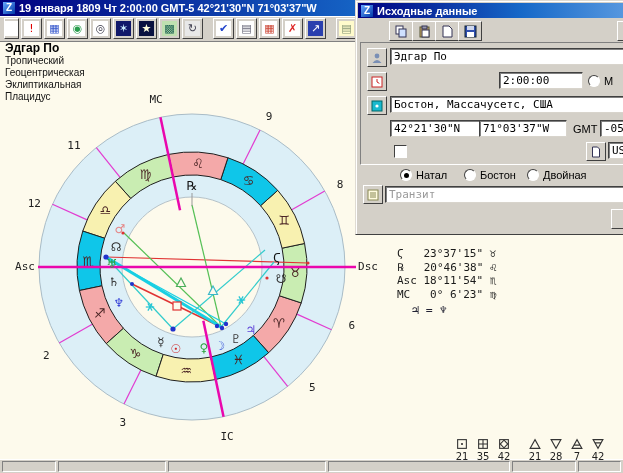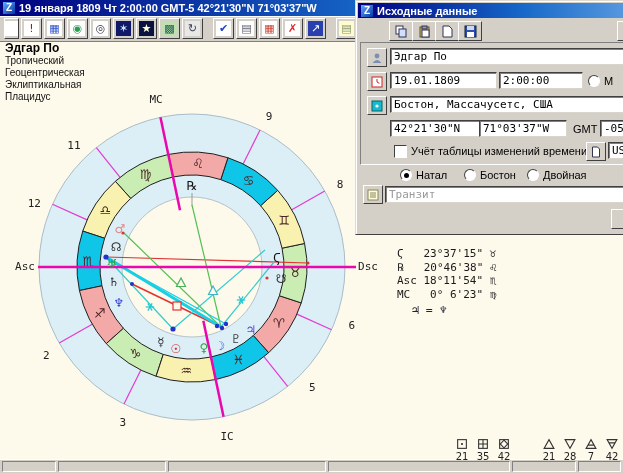--- a/index.html
+++ b/index.html
@@ -53,21 +53,21 @@
   .chk{width:11px;height:11px;background:#fff;border:1px solid;border-color:#404040 #fff #fff #404040;position:absolute;}
   .runbtn{position:absolute;background:#d4d0c8;outline:1px solid #000;
           border:1px solid;border-color:#fff #404040 #404040 #fff;
           font-family:"Liberation Sans",sans-serif;font-size:11px;text-align:center;padding-top:3px;}
   
   #positions{position:absolute;left:397px;top:236px;font-family:"DejaVu Sans Mono",monospace;
              font-size:11px;line-height:13.5px;white-space:pre;color:#1a1a1a;z-index:5;}
   #aspect-note{position:absolute;left:412px;top:303px;font-family:"DejaVu Sans Mono",monospace;
                font-size:11.5px;color:#223;z-index:5;}
   
-  #stats{position:absolute;left:452px;top:438px;display:flex;gap:25px;z-index:5;}
+  #stats{position:absolute;left:452px;top:438px;display:flex;gap:11px;z-index:5;}
   .statgrp{display:flex;gap:1px;}
   .statcell{width:20px;text-align:center;font-size:10px;font-family:"DejaVu Sans",sans-serif;color:#222;}
   .statcell svg{display:block;margin:0 auto 1px auto;}
   
   #statusbar{position:absolute;left:0;bottom:0;right:0;height:12px;background:#d4d0c8;
              border-top:1px solid #fff;display:flex;gap:2px;padding:1px 2px 0 2px;}
   .scell{height:9px;border:1px solid;border-color:#808080 #fff #fff #808080;}
   label{font-size:11px;}
 </style>
 </head>
@@ -274,42 +274,40 @@
           </svg>
         </div>
       <div class="tin" style="left:29px;top:5px;width:233px">Эдгар По</div>
 
       <div class="sbtn" style="left:6px;top:29px">
         <svg width="12" height="12">
             <rect x="1" y="1" width="10" height="10" fill="#fff" stroke="#c22"></rect>
             <path d="M6 3 v3 l2.4 1.4" stroke="#c22" fill="none"></path>
           </svg>
         </div>
-      <div class="tin" style="left:29px;top:29px;width:99px">19.01.1809</div>
       <div class="tin" style="left:138px;top:29px;width:76px">2:00:00</div>
       <span class="radio" style="left:227px;top:32px">
         <span class="rdot"></span>
         <label>М</label>
         </span>
 
       <div class="sbtn" style="left:6px;top:53px">
         <svg width="12" height="12">
             <rect x="1" y="1" width="10" height="10" fill="#19b9cf" stroke="#066"></rect>
             <circle cx="6" cy="6" r="1.6" fill="#fff"></circle>
           </svg>
         </div>
       <div class="tin" style="left:29px;top:53px;width:233px">Бостон, Массачусетс, США</div>
 
       <div class="tin" style="left:29px;top:77px;width:82px">42°21'30"N</div>
       <div class="tin" style="left:118px;top:77px;width:80px">71°03'37"W</div>
       <label style="position:absolute;left:212px;top:80px">GMT</label>
       <div class="tin" style="left:239px;top:77px;width:45px">-05</div>
 
       <span class="chk" style="left:33px;top:102px"></span>
-      <label style="position:absolute;left:50px;top:102px">Учёт таблицы изменений времени</label>
       <div class="sbtn" style="left:225px;top:99px">
         <svg width="12" height="12">
             <path d="M2.5 1 h5 l2 2 v8 h-7 z" fill="#fff" stroke="#335"></path>
           </svg>
         </div>
       <div class="tin" style="left:247px;top:99px;width:37px">US-</div>
     </div>
 
     <span class="radio" style="left:44px;top:168px">
       <span class="rdot on"></span>

